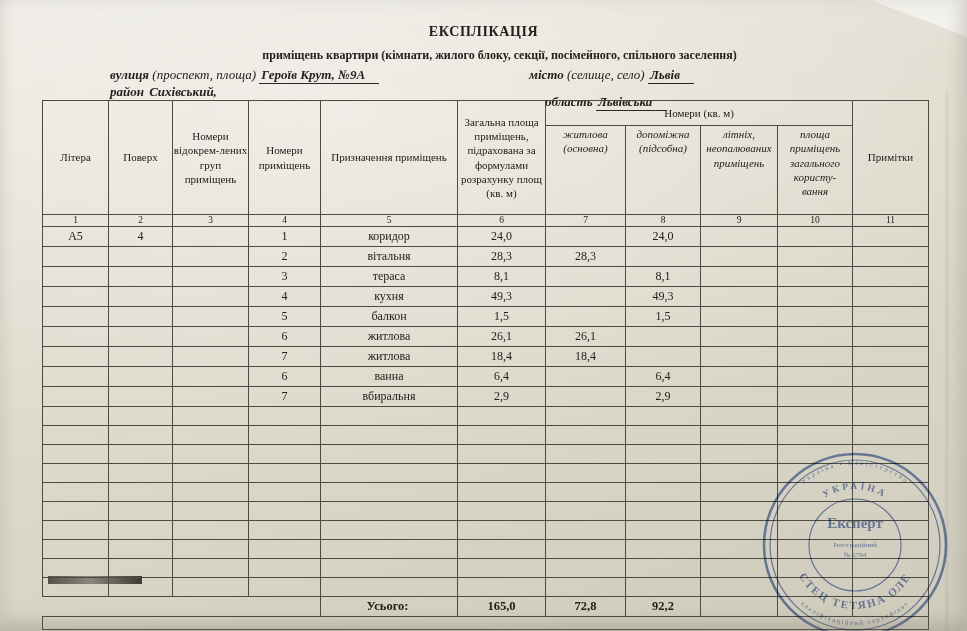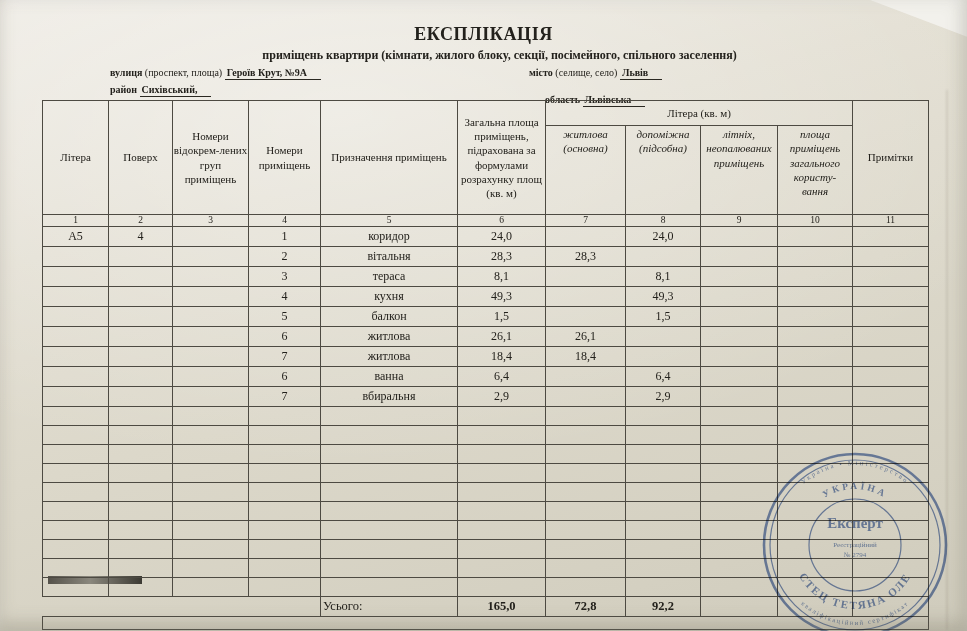--- a/index.html
+++ b/index.html
@@ -12,24 +12,24 @@
   }
   .corner-flap{position:absolute;top:0;right:0;width:110px;height:40px;
     clip-path:polygon(12% 0,100% 0,100% 92%);background:#f4f3f0;opacity:.85;}
   .vignette{position:absolute;inset:0;pointer-events:none;
     box-shadow:inset 0 -10px 16px rgba(110,105,88,.22), inset -8px 0 16px rgba(110,105,88,.12), inset 0 4px 10px rgba(255,255,255,.25);}
   .crease{position:absolute;left:946px;top:90px;width:2px;height:540px;background:rgba(90,85,70,.13);filter:blur(1px);}
   .smudge{position:absolute;left:48px;top:576px;width:94px;height:8px;
     background:linear-gradient(90deg,#55524a,#8a877d 45%,#3c3a33);filter:blur(.4px);}
 
   .doc-title{position:absolute;top:24px;left:0;width:100%;text-align:center;
-    font-size:18px;font-weight:bold;letter-spacing:.6px;}
+    font-size:14px;font-weight:bold;letter-spacing:.6px;}
   .doc-subtitle{position:absolute;top:48px;left:16px;width:100%;text-align:center;
     font-size:12px;font-weight:bold;}
-  .addr{position:absolute;font-size:10px;white-space:nowrap;}
+  .addr{position:absolute;font-size:13px;white-space:nowrap;font-style:italic;}
   .addr .lbl{font-weight:bold;}
   .addr .hint{font-weight:normal;}
   .addr .val{font-weight:bold;border-bottom:1px solid #2a2821;padding:0 14px 1px 2px;}
   .addr-street{top:67px;left:110px;}
   .addr-city{top:67px;left:529px;}
   .addr-district{top:84px;left:110px;}
   .addr-region{top:94px;left:545px;}
 
   table.main{position:absolute;left:42px;top:100px;width:886px;
     border-collapse:collapse;table-layout:fixed;}
@@ -38,21 +38,21 @@
     text-align:center;vertical-align:top;padding:1px 2px;}
   table.main th{font-size:11px;line-height:1.3;}
   thead tr.group-row th{height:24px;vertical-align:middle;padding:0;}
   thead tr.sub-row th{height:86px;font-style:italic;}
   thead th.tall{vertical-align:top;padding-top:3px;margin-top:11px;}
   thead tr.num-row td{height:11px;font-size:9.5px;line-height:11px;padding:0;}
   tbody td{height:17px;font-size:12px;line-height:17px;padding:0 2px;vertical-align:middle;white-space:nowrap;}
   tbody tr.empty td{height:16px;}
   tfoot td{height:17px;font-size:12.5px;line-height:17px;vertical-align:middle;padding:0 2px;}
   tfoot td.open{border:none;}
-  tfoot td.total-label{font-weight:normal;text-align:left;padding-right:5px;}
+  tfoot td.total-label{font-weight:bold;text-align:center;padding-right:5px;}
   tfoot td.total-val{font-weight:bold;margin-top:37px;}
   tfoot tr.strip td{height:10px;}
 
   .stamp{position:absolute;left:760px;top:450px;width:190px;height:190px;
     mix-blend-mode:multiply;opacity:.85;}
 </style>
 </head>
 <body>
 
 <div class="photo">
@@ -98,21 +98,21 @@
         <col style="width:76px">
     </colgroup>
     <thead>
       <tr class="group-row">
         <th rowspan="2" class="tall">Літера</th>
         <th rowspan="2" class="tall">Поверх</th>
         <th rowspan="2" class="tall">Номери відокрем-лених груп приміщень</th>
         <th rowspan="2" class="tall">Номери приміщень</th>
         <th rowspan="2" class="tall">Призначення приміщень</th>
         <th rowspan="2" class="tall">Загальна площа приміщень, підрахована за формулами розрахунку площ (кв. м)</th>
-        <th colspan="4">Літера (кв. м)</th>
+        <th colspan="4">Номери (кв. м)</th>
         <th rowspan="2" class="tall">Примітки</th>
       </tr>
       <tr class="sub-row">
         <th>житлова (основна)</th>
         <th>допоміжна (підсобна)</th>
         <th>літніх, неопалюваних приміщень</th>
         <th>площа приміщень загального користу- вання</th>
       </tr>
       <tr class="num-row">
           <td>1</td>

